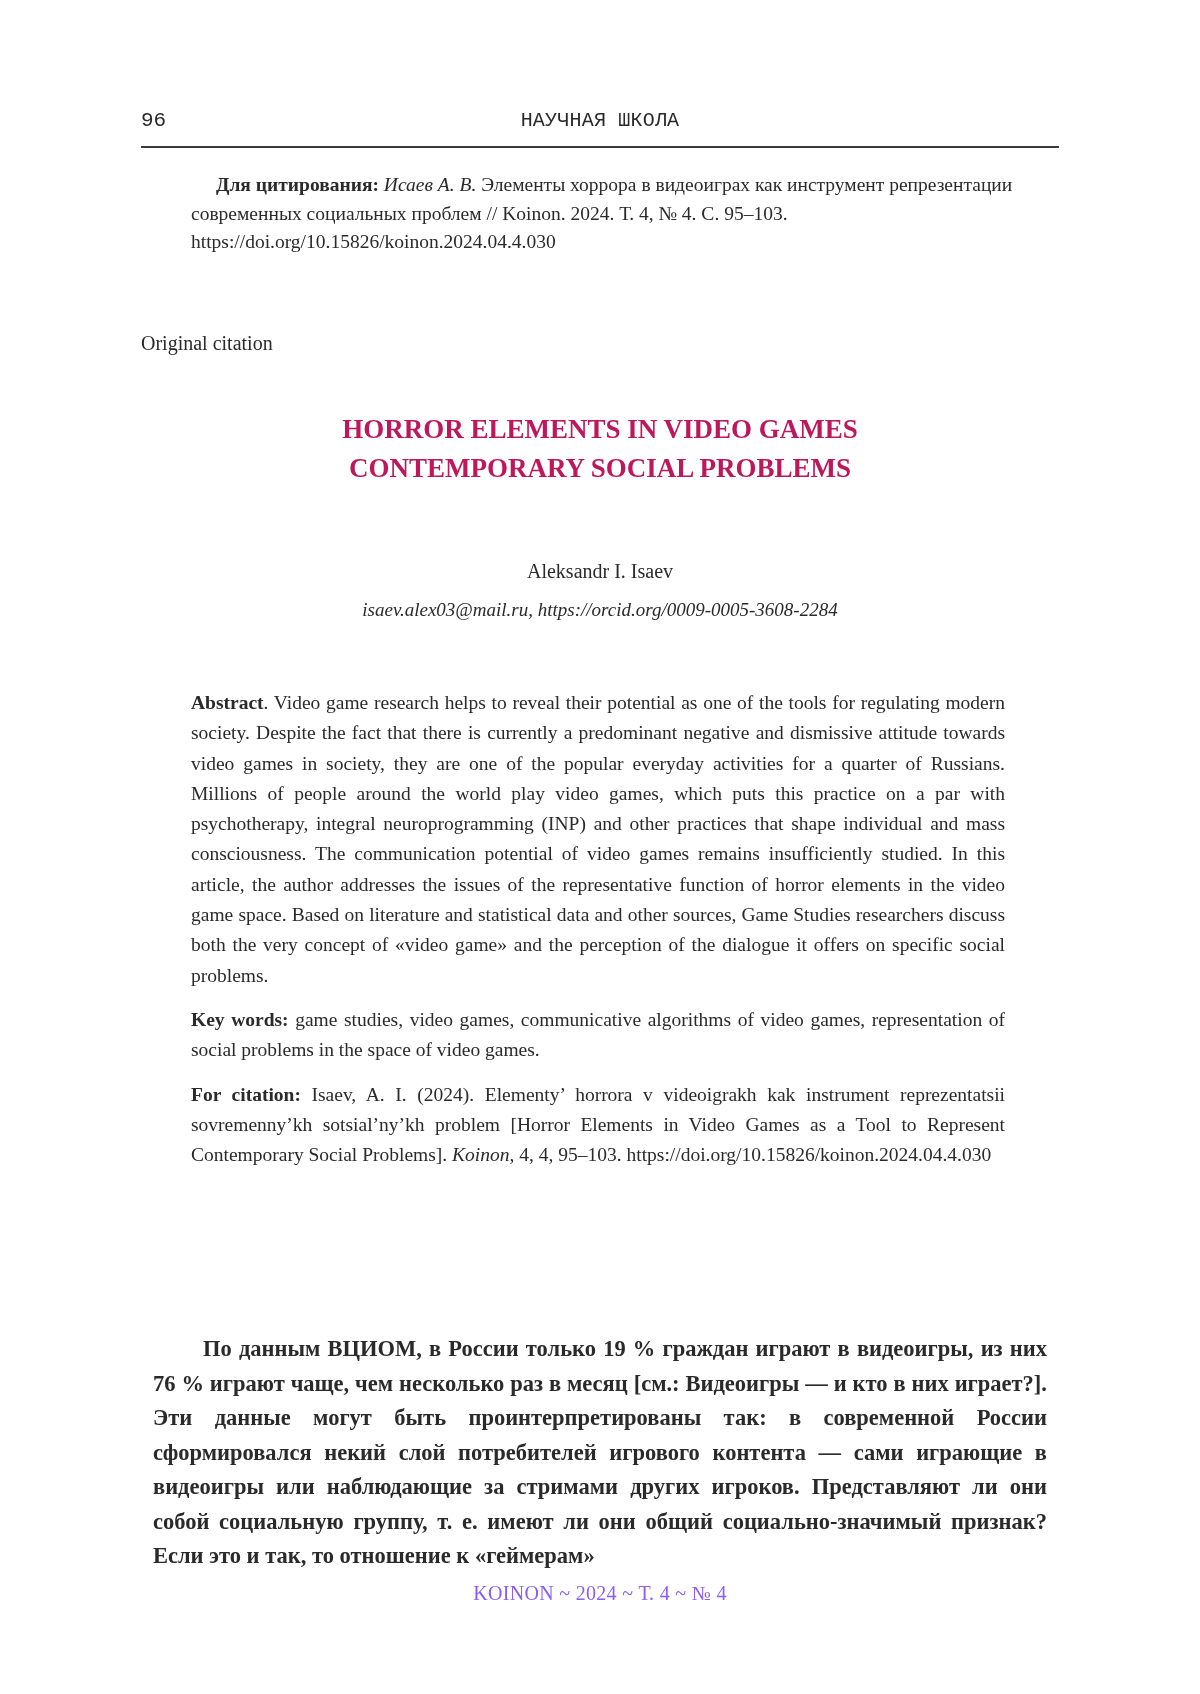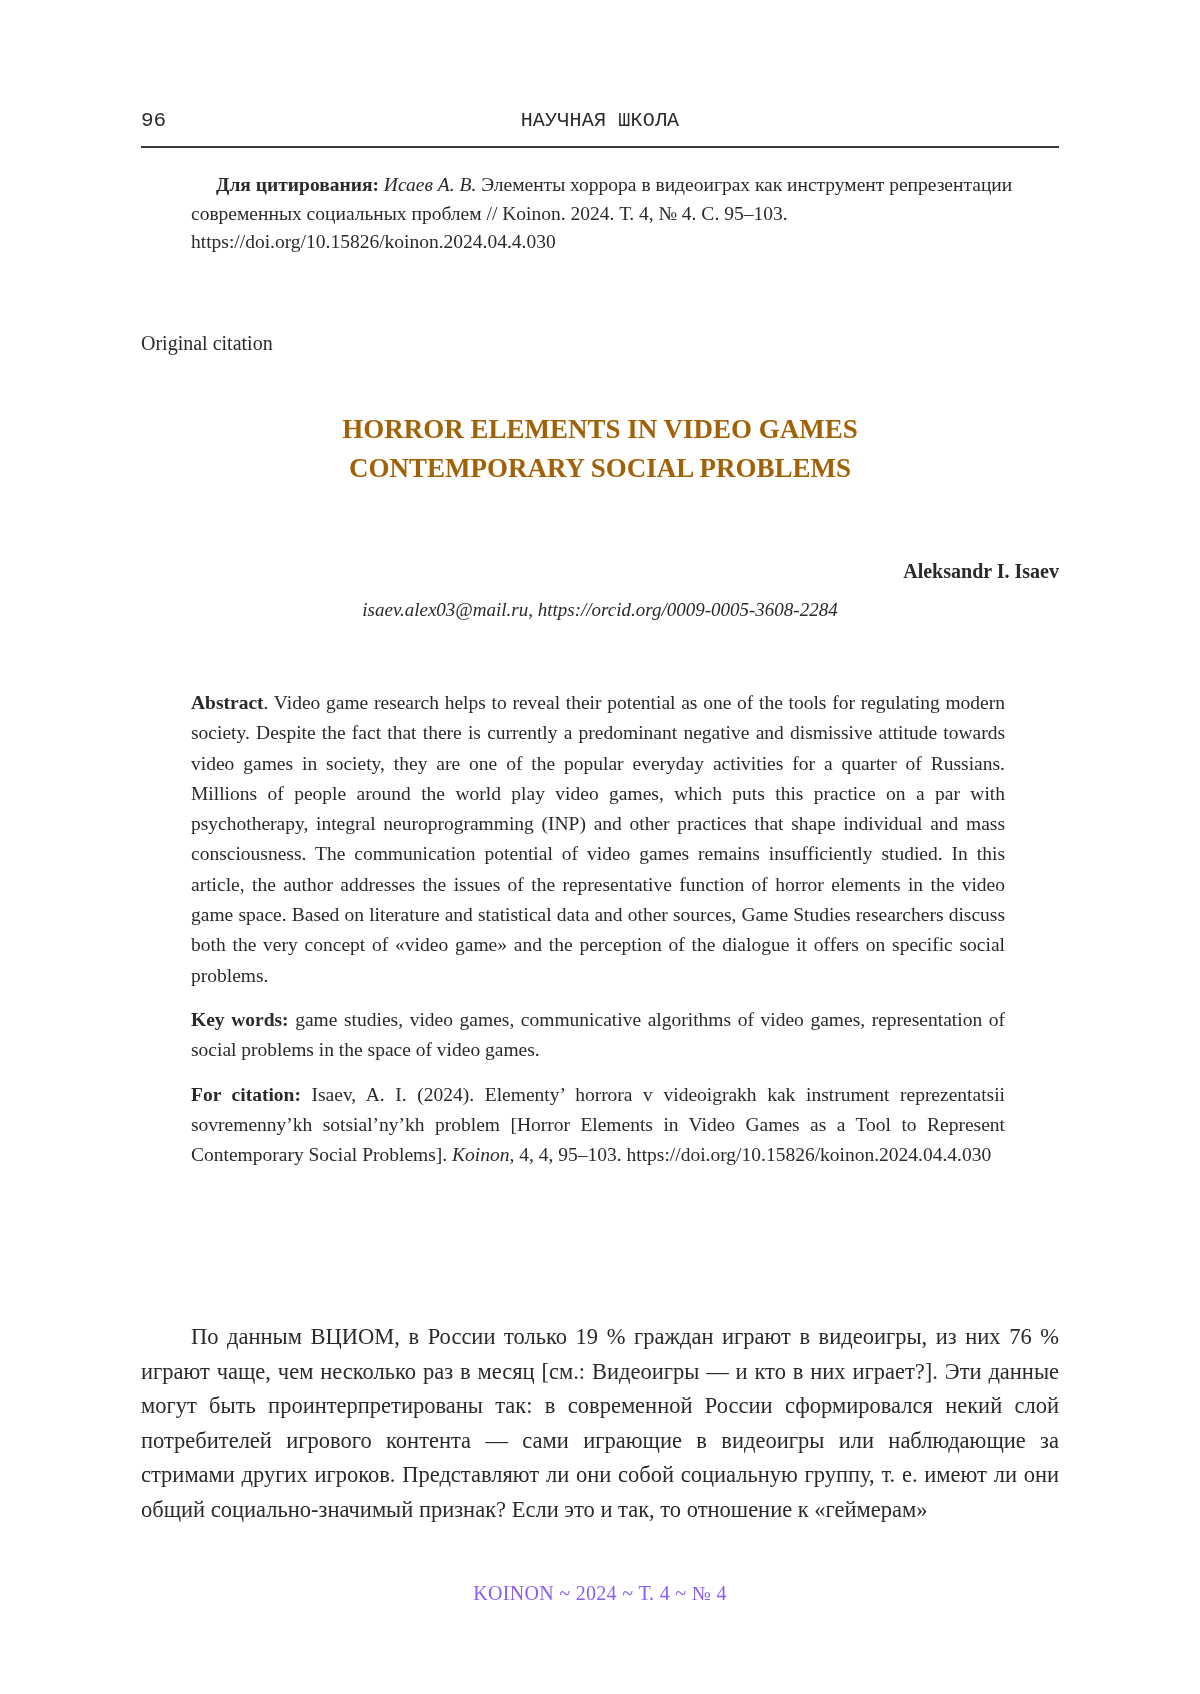--- a/index.html
+++ b/index.html
@@ -9,30 +9,30 @@
   .header { left: 141px; top: 108px; width: 918px; height: 40px; font-family: Liberation Mono, monospace; }
   .page-num { position: absolute; left: 0; top: 0; font-size: 21px; line-height: 26px; }
   .running-title { position: absolute; left: 0; right: 0; top: 0; text-align: center; font-size: 20px; line-height: 26px; letter-spacing: 0.2px; }
   .rule { position: absolute; left: 0; right: 0; top: 38px; height: 2px; background: #3a3a3a; }
 
   .ru-cite { left: 191px; top: 171px; width: 830px; font-size: 19.5px; line-height: 28.5px; }
   .ru-cite b { font-weight: bold; margin-left: 25px; }
 
   .article-type { left: 141px; top: 330px; font-size: 20px; line-height: 26px; }
 
-  .title { left: 141px; top: 410px; width: 918px; text-align: center; font-weight: bold; font-size: 27px; line-height: 39px; color: #a16207; }
-  .author { left: 141px; top: 558px; width: 918px; text-align: right; font-weight: bold; font-size: 20px; line-height: 26px; }
+  .title { left: 141px; top: 410px; width: 918px; text-align: center; font-weight: bold; font-size: 27px; line-height: 39px; color: #be185d; }
+  .author { left: 141px; top: 558px; width: 918px; text-align: center; font-weight: normal; font-size: 20px; line-height: 26px; }
   .affil { left: 141px; top: 596px; width: 918px; text-align: center; font-style: italic; font-size: 19px; line-height: 28px; }
 
   .abstract-block { left: 191px; top: 688px; width: 818px; font-size: 19.5px; line-height: 30.3px; text-align: justify; }
   .abstract-block p { margin: 0 4px 14px 0; }
   .abstract-block b { font-weight: bold; }
 
   .body-text { left: 141px; top: 1320px; width: 918px; font-size: 22.5px; line-height: 34.5px; text-align: justify; }
-  .body-text p { margin: 0; text-indent: 50px; }
+  .body-text p { margin: 12px; text-indent: 50px; font-weight: bold; }
 
   .footer { left: 141px; top: 1580px; width: 918px; text-align: center; font-size: 20px; line-height: 26px; color: #8b5cf6; letter-spacing: 0.3px; }
 </style>
 </head>
 <body>
 
 <div class="abs header">
   <span class="page-num">96</span>
   <span class="running-title">НАУЧНАЯ ШКОЛА</span>
   <div class="rule"></div>

